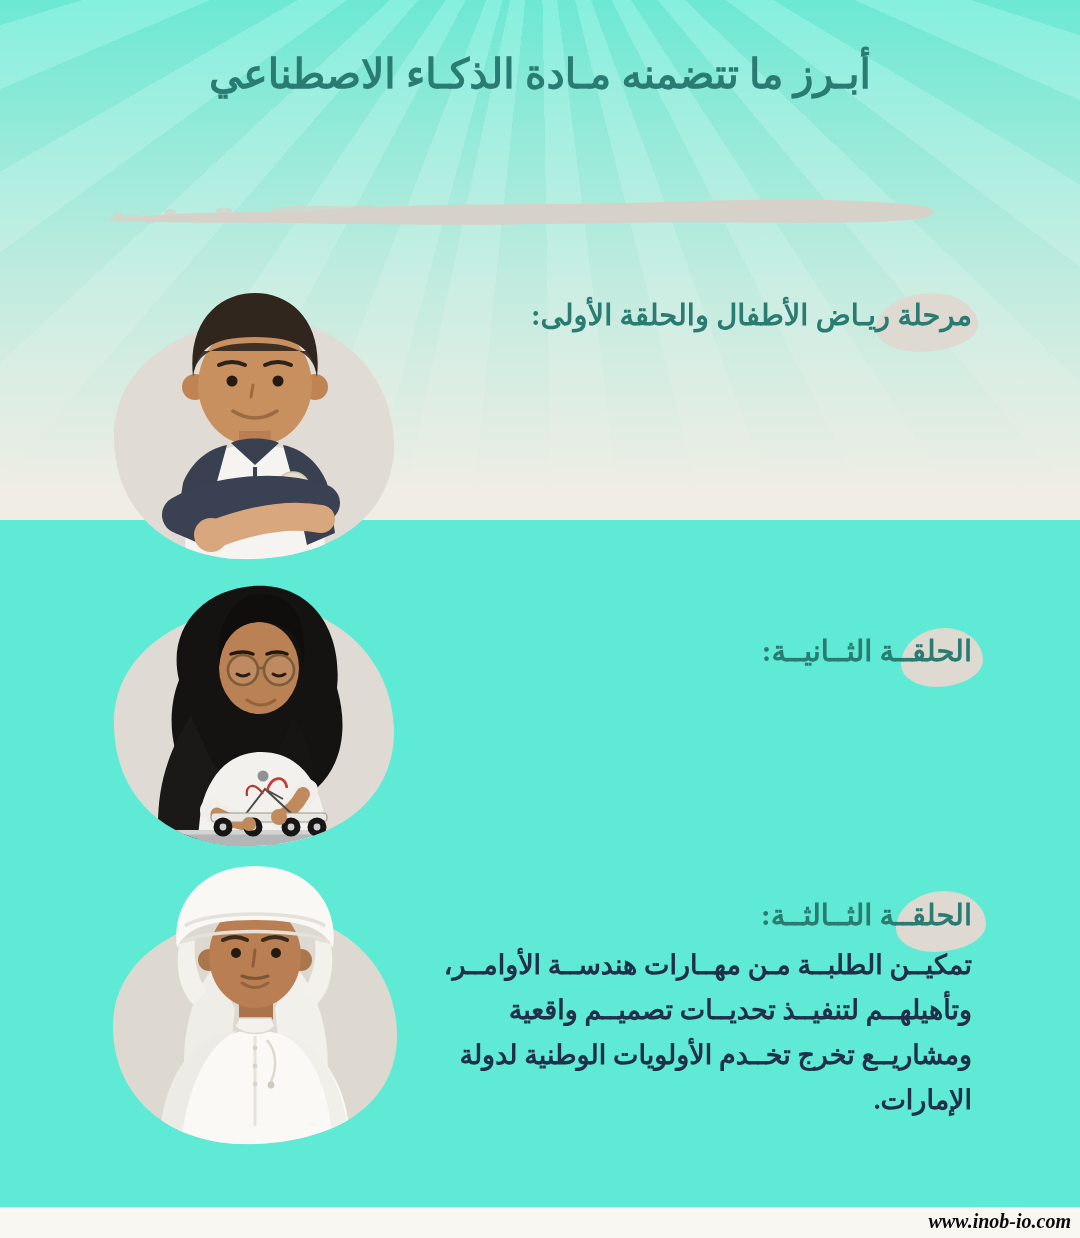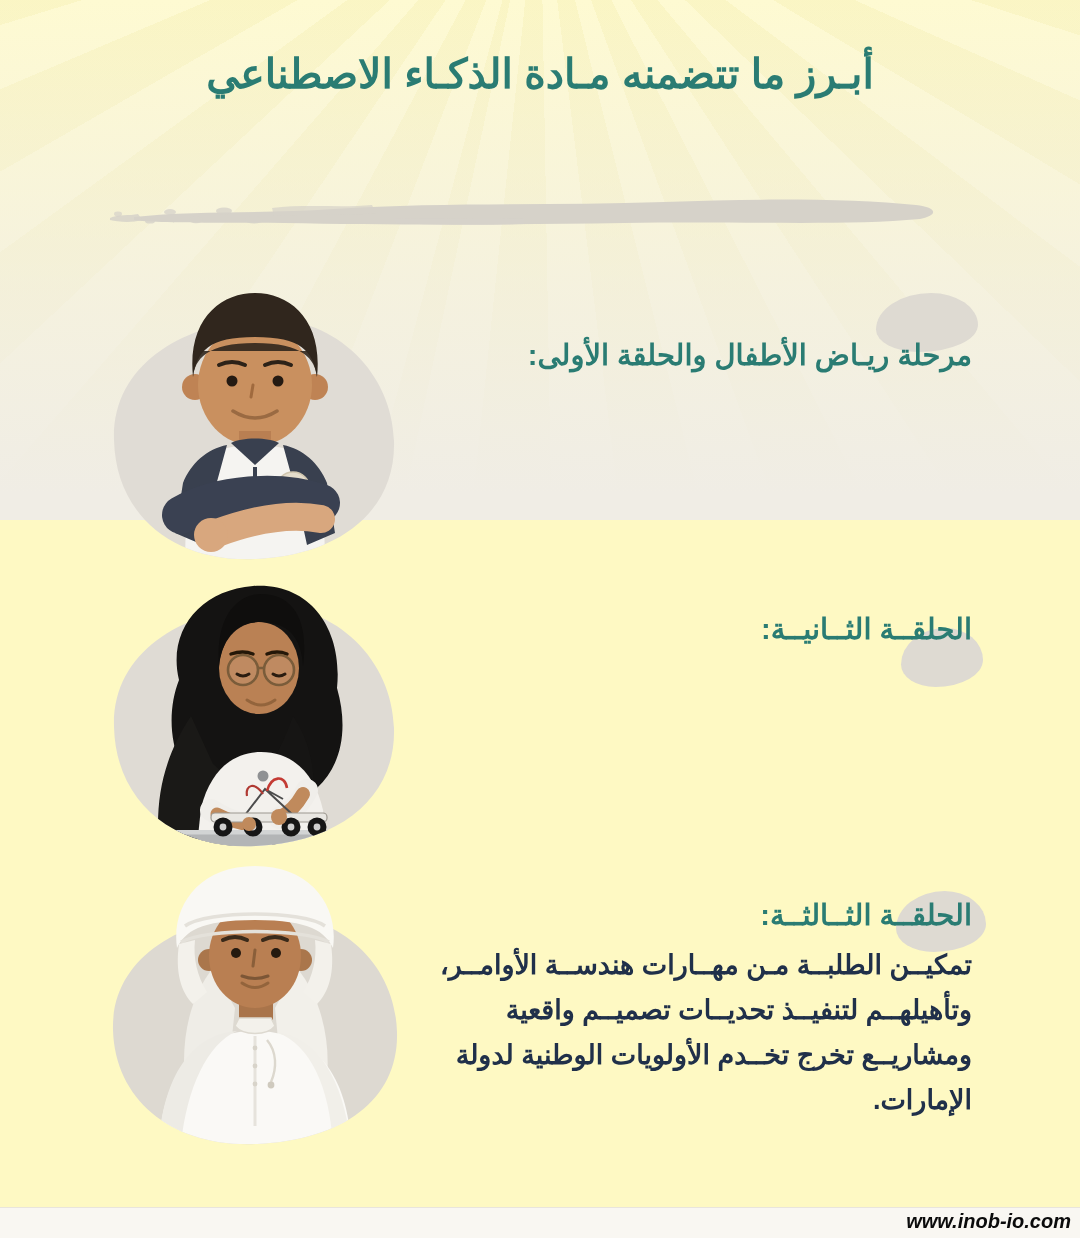--- a/index.html
+++ b/index.html
@@ -1,22 +1,22 @@
 <!DOCTYPE html>
 <html lang="ar"><head>
 <meta charset="utf-8">
 <style>
   html,body{margin:0;padding:0;background:#e8e5de;}
   .page{
     position:relative;
     width:1080px;height:1238px;
     margin:0 auto;
-    background:#fef9c3;
+    background:#5eead4;
     overflow:hidden;
-    font-family:Liberation Sans, sans-serif;
+    font-family:Liberation Serif, serif;
   }
   
   .rays{
     position:absolute;top:0;left:0;right:0;height:520px;
     background:repeating-conic-gradient(from 195deg at 50% -140px,
       rgba(255,255,255,0.55) 0deg 6deg,
       rgba(222,218,208,0.25) 6deg 13deg);
     opacity:.45;
   }
   .rays-fade{
@@ -30,21 +30,21 @@
   }
   .divider{position:absolute;top:190px;left:104px;width:840px;height:46px;}
   .accent-blob{
     position:absolute;background:#dedad2;z-index:1;
     border-radius:54% 46% 58% 42% / 62% 54% 46% 38%;
   }
   .blob-1{left:876px;top:293px;width:102px;height:59px;}
   .blob-2{left:901px;top:628px;width:82px;height:59px;}
   .blob-3{left:896px;top:891px;width:90px;height:61px;}
   .sec-text{position:absolute;right:108px;width:548px;direction:rtl;text-align:right;z-index:2;}
-  .t1{top:294px;margin-top:40px;} .t2{top:608px;} .t3{top:894px;}
+  .t1{top:294px;} .t2{top:630px;} .t3{top:894px;}
   .sec-heading{color:#2a7c73;font-size:29px;font-weight:bold;line-height:42px;margin:0 0 7px 0;}
   .sec-body{color:#20304a;font-size:27px;font-weight:bold;line-height:45px;margin:0;}
   .photo{position:absolute;left:95px;z-index:2;}
   .p1{top:281px;} .p2{top:568px;} .p3{top:850px;}
   .footer-strip{
     position:absolute;left:0;right:0;bottom:0;height:30px;
     background:#f9f7f2;border-top:1px solid #e9e5dc;
   }
   .watermark{
     position:absolute;right:9px;bottom:5px;

